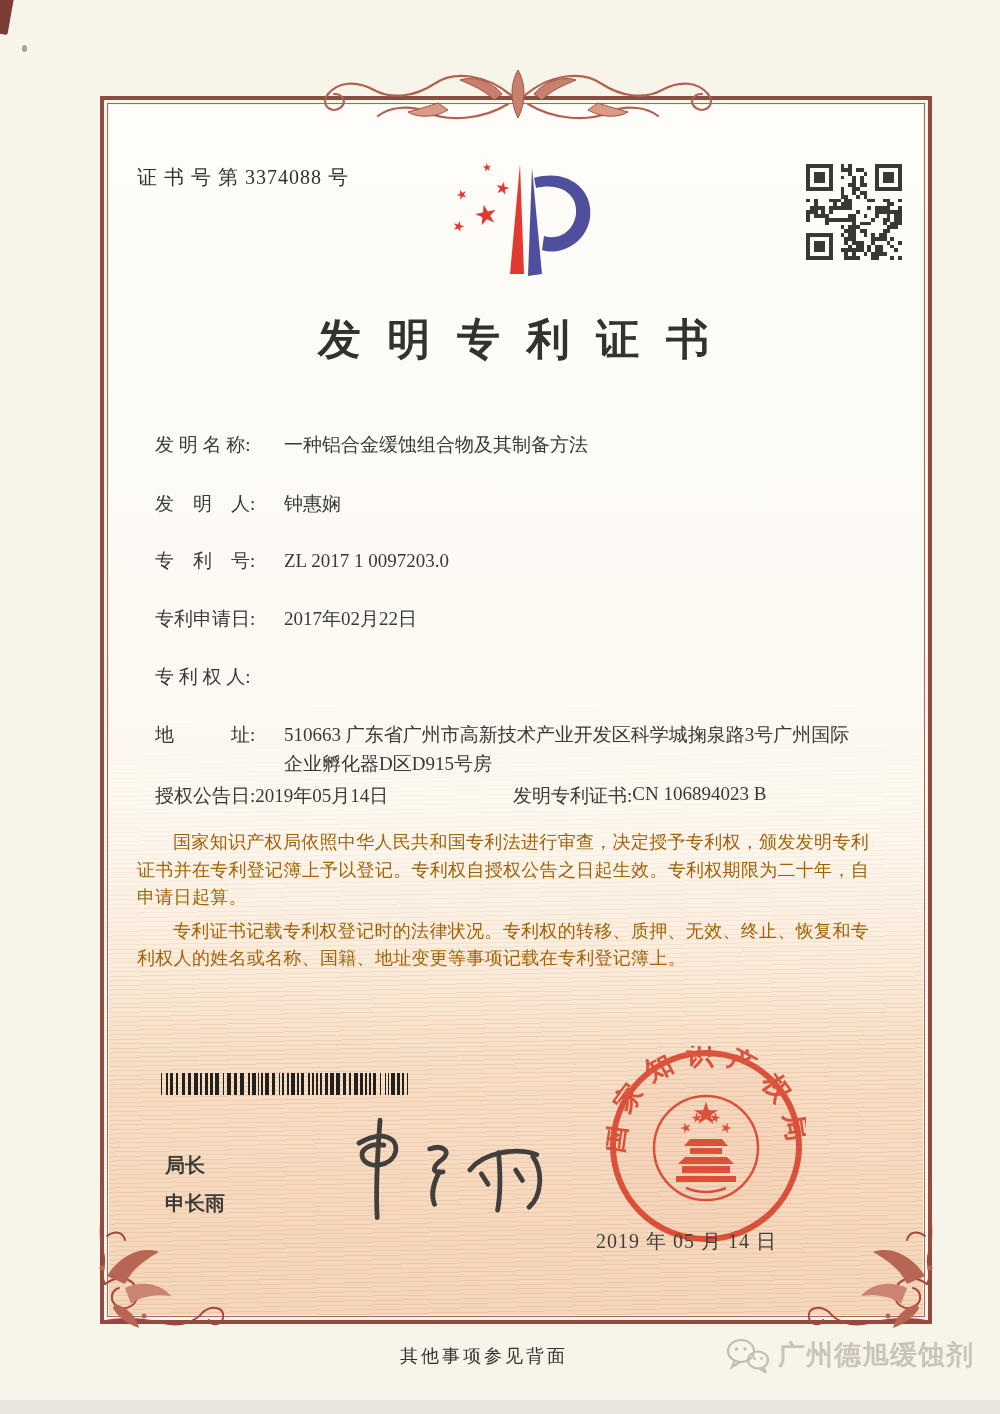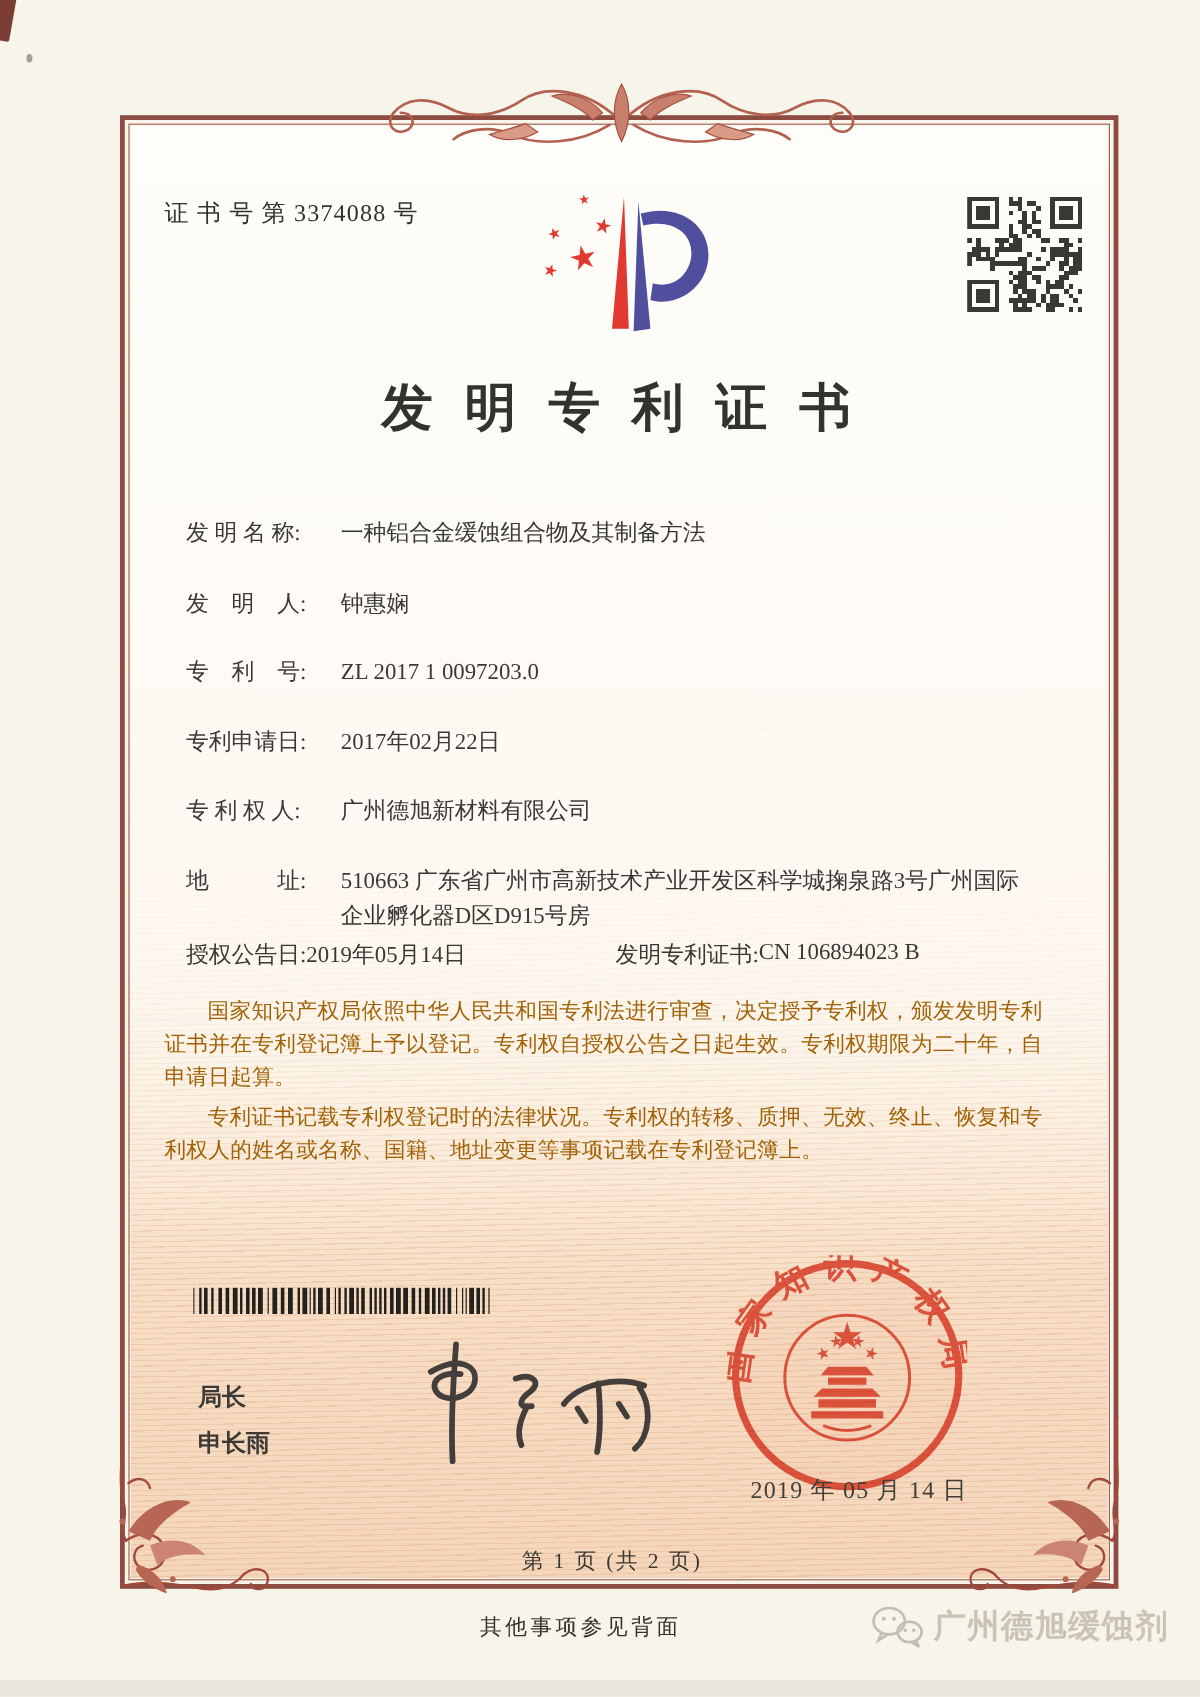--- a/index.html
+++ b/index.html
@@ -49,21 +49,21 @@
   .paras p{margin:0 0 6px;text-indent:2em;}
 
   .barcode{left:161px;top:1073px;width:252px;height:22px;font-size:0;white-space:nowrap;overflow:hidden;}
   .barcode span{display:inline-block;height:100%;background:#23211e;vertical-align:top;}
 
   .director{left:165px;top:1146px;font-family:"Liberation Sans","DejaVu Sans",sans-serif;
             font-size:20px;font-weight:600;line-height:38px;color:#3c3a36;}
   .signature{left:338px;top:1114px;width:215px;height:108px;}
 
   .seal{left:606px;top:1046px;width:200px;height:200px;mix-blend-mode:multiply;opacity:.9;}
-  .seal-date{left:596px;top:1228px;width:240px;text-align:center;font-size:20px;letter-spacing:1px;color:#413f3a;}
+  .seal-date{left:596px;top:1228px;width:240px;text-align:left;font-size:20px;letter-spacing:1px;color:#413f3a;}
 
   .pageinfo{left:90px;top:1289px;width:840px;text-align:center;font-size:18px;color:#3a3835;letter-spacing:2px;}
   .footnote{left:0;top:1344px;width:968px;text-align:center;font-size:18px;letter-spacing:3px;color:#33312e;}
 
   .watermark{right:26px;top:1336px;display:flex;align-items:center;gap:7px;
              font-family:"Liberation Sans","DejaVu Sans",sans-serif;
              font-size:27px;font-weight:700;letter-spacing:1px;color:#c9c4b6;}
 </style>
 </head>
 <body>
@@ -355,21 +355,20 @@
   <div class="abs row r3">
     <span class="lab">专　利　号:</span>
     <span class="val">ZL 2017 1 0097203.0</span>
   </div>
   <div class="abs row r4">
     <span class="lab">专利申请日:</span>
     <span class="val">2017年02月22日</span>
   </div>
   <div class="abs row r5">
     <span class="lab">专 利 权 人:</span>
-    <span class="val">广州德旭新材料有限公司</span>
   </div>
   <div class="abs row r6">
     <span class="lab">地　　　址:</span>
     <span class="val">510663 广东省广州市高新技术产业开发区科学城掬泉路3号广州国际企业孵化器D区D915号房</span>
   </div>
 
   <div class="abs grant">
     <span class="pair1">
       <span class="lab">授权公告日:</span>
       <span class="val">2019年05月14日</span>
@@ -425,21 +424,20 @@
       <path d="M78,100 L122,100 L116,93 L84,93 Z"></path>
       <rect x="84" y="102" width="32" height="6"></rect>
       <path d="M72,118 L128,118 L121,111 L79,111 Z"></path>
       <rect x="76" y="120" width="48" height="7"></rect>
       <rect x="70" y="130" width="60" height="6"></rect>
       <path d="M80,142 Q100,150 120,142" fill="none" stroke="#e14e3c" stroke-width="2.5"></path>
     </g>
   </svg>
   <div class="abs seal-date">2019 年 05 月 14 日</div>
 
-  <div class="abs pageinfo">第 1 页 (共 2 页)</div>
 
   <div class="abs footnote">其他事项参见背面</div>
 
   <div class="abs watermark">
     <svg width="46" height="38" viewBox="0 0 46 38">
       <g stroke="#c3beb2" stroke-width="2.2" fill="none">
         <ellipse cx="16" cy="15" rx="13" ry="11"></ellipse>
         <path d="M10,24 L7,31 L15,26"></path>
         <ellipse cx="33" cy="24" rx="10" ry="8.5"></ellipse>
         <path d="M38,31 L41,36.5 L34,32"></path>

